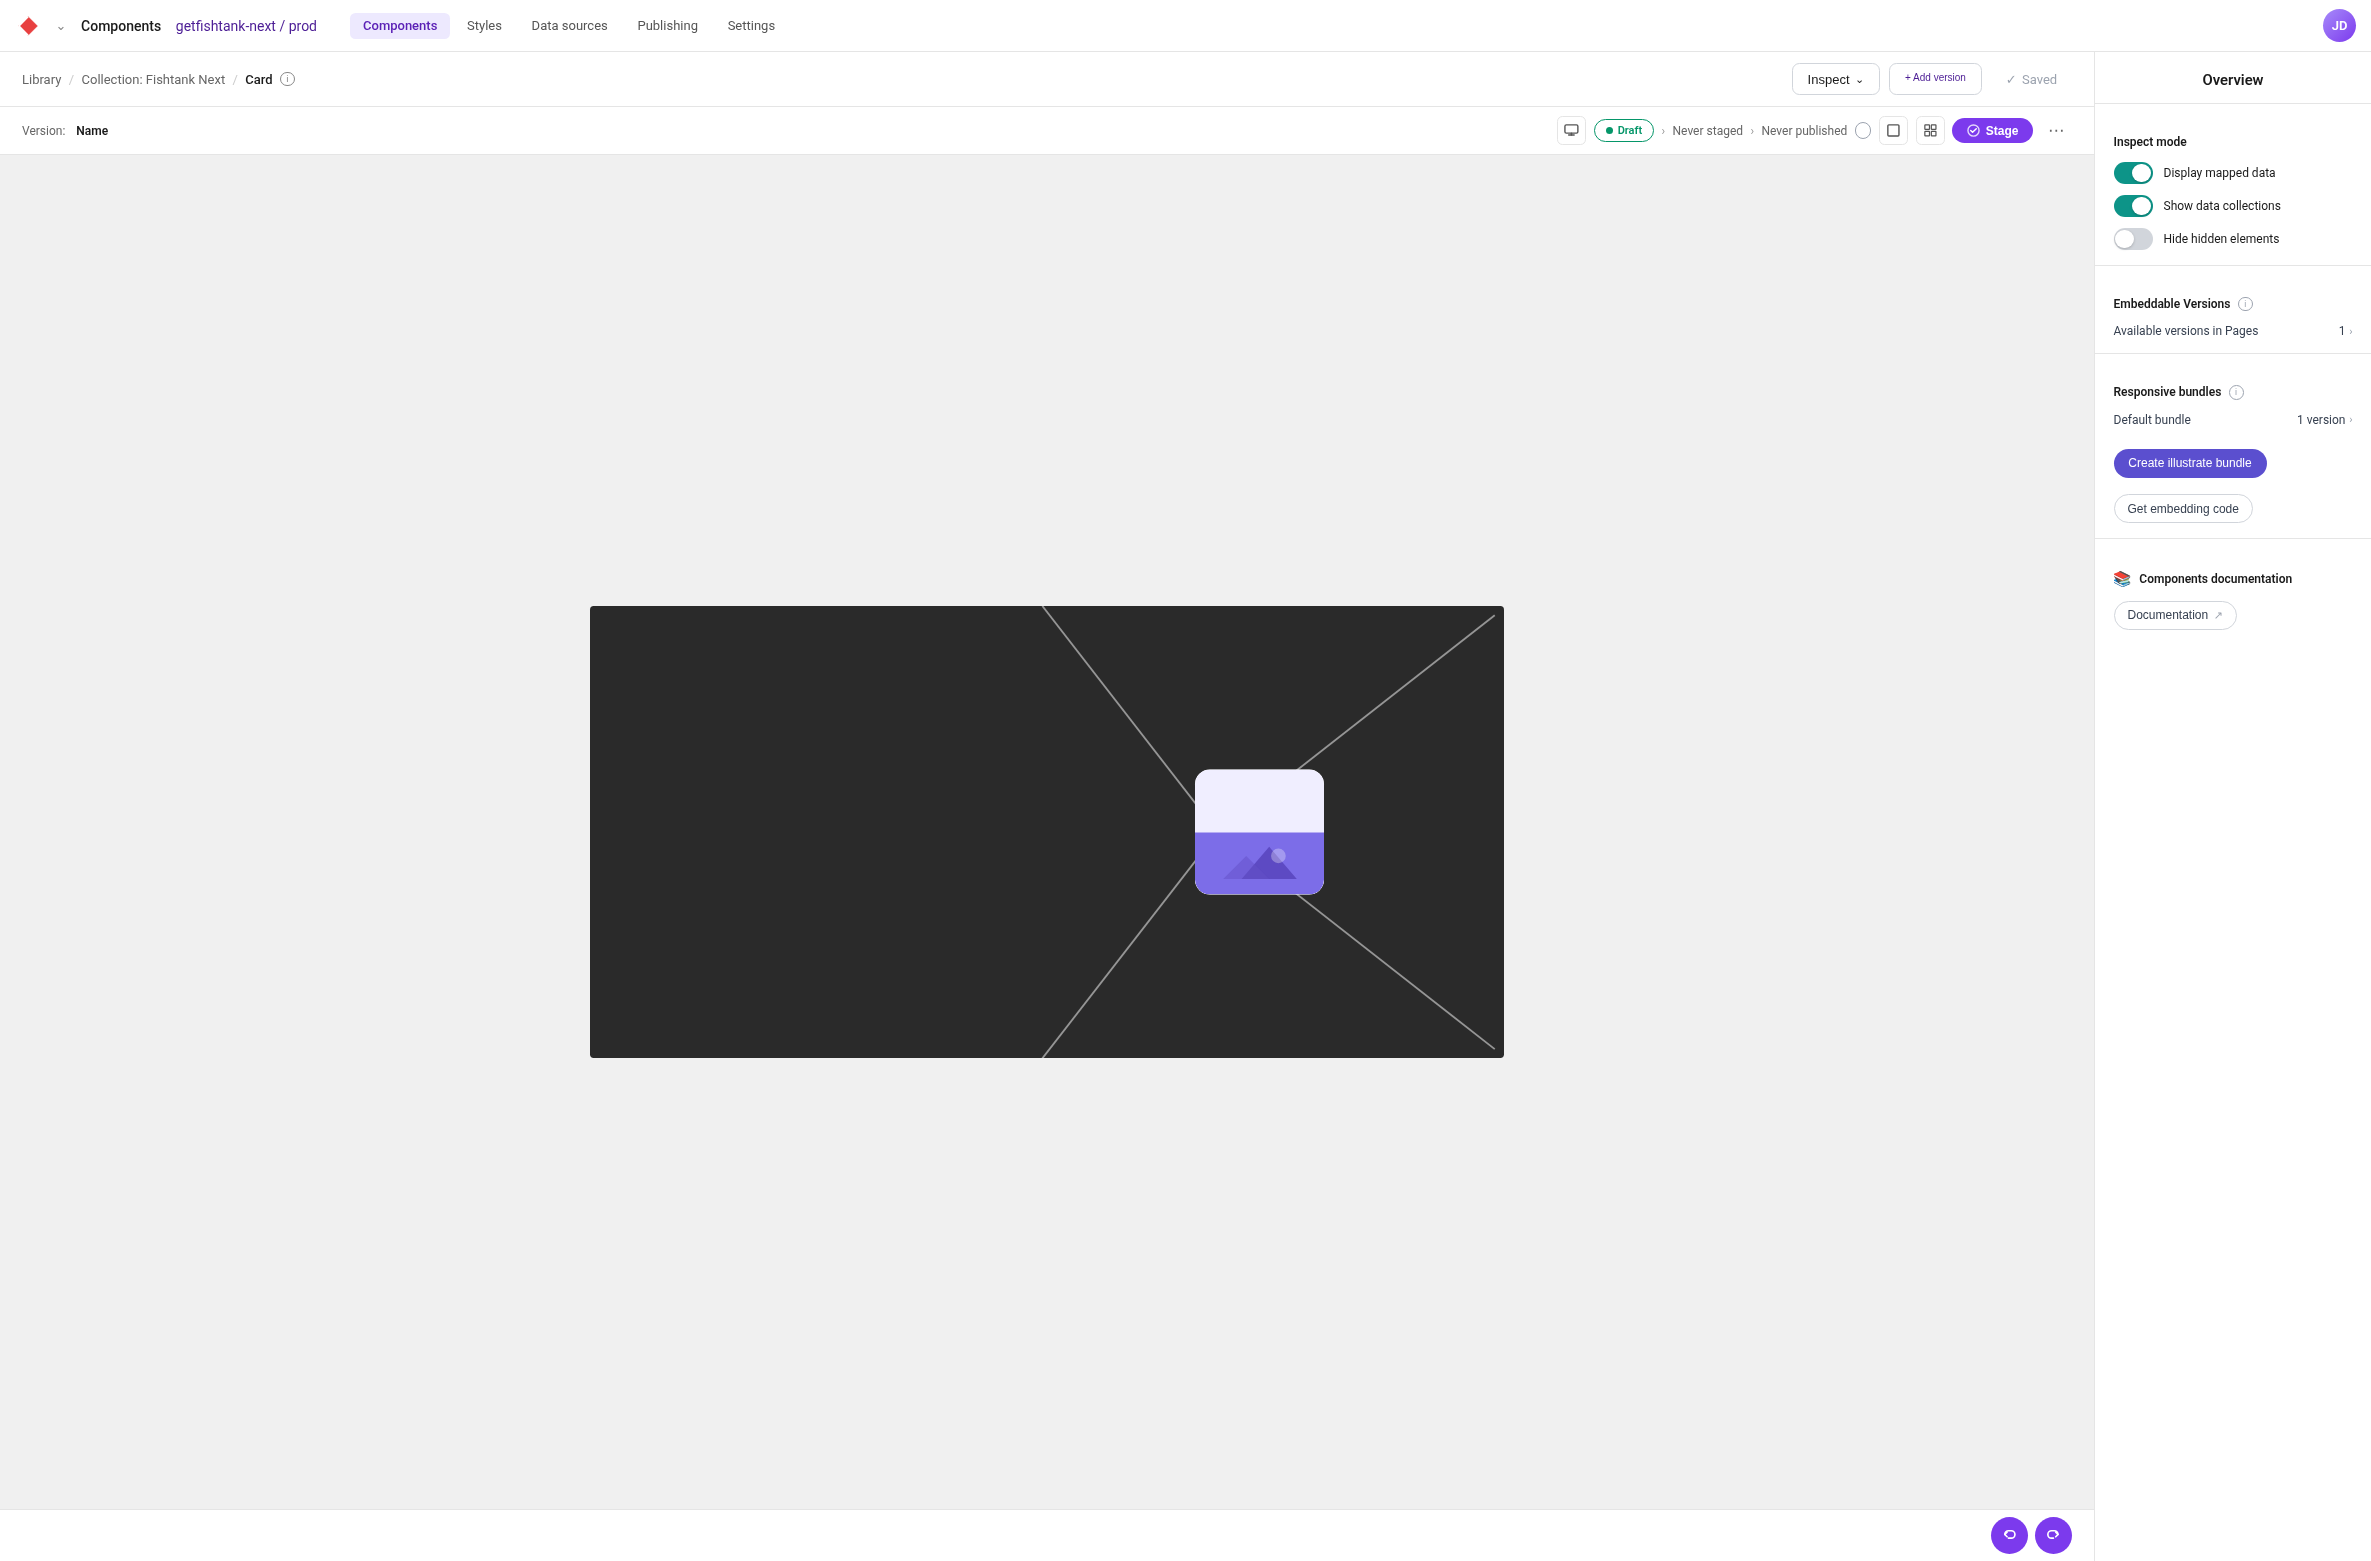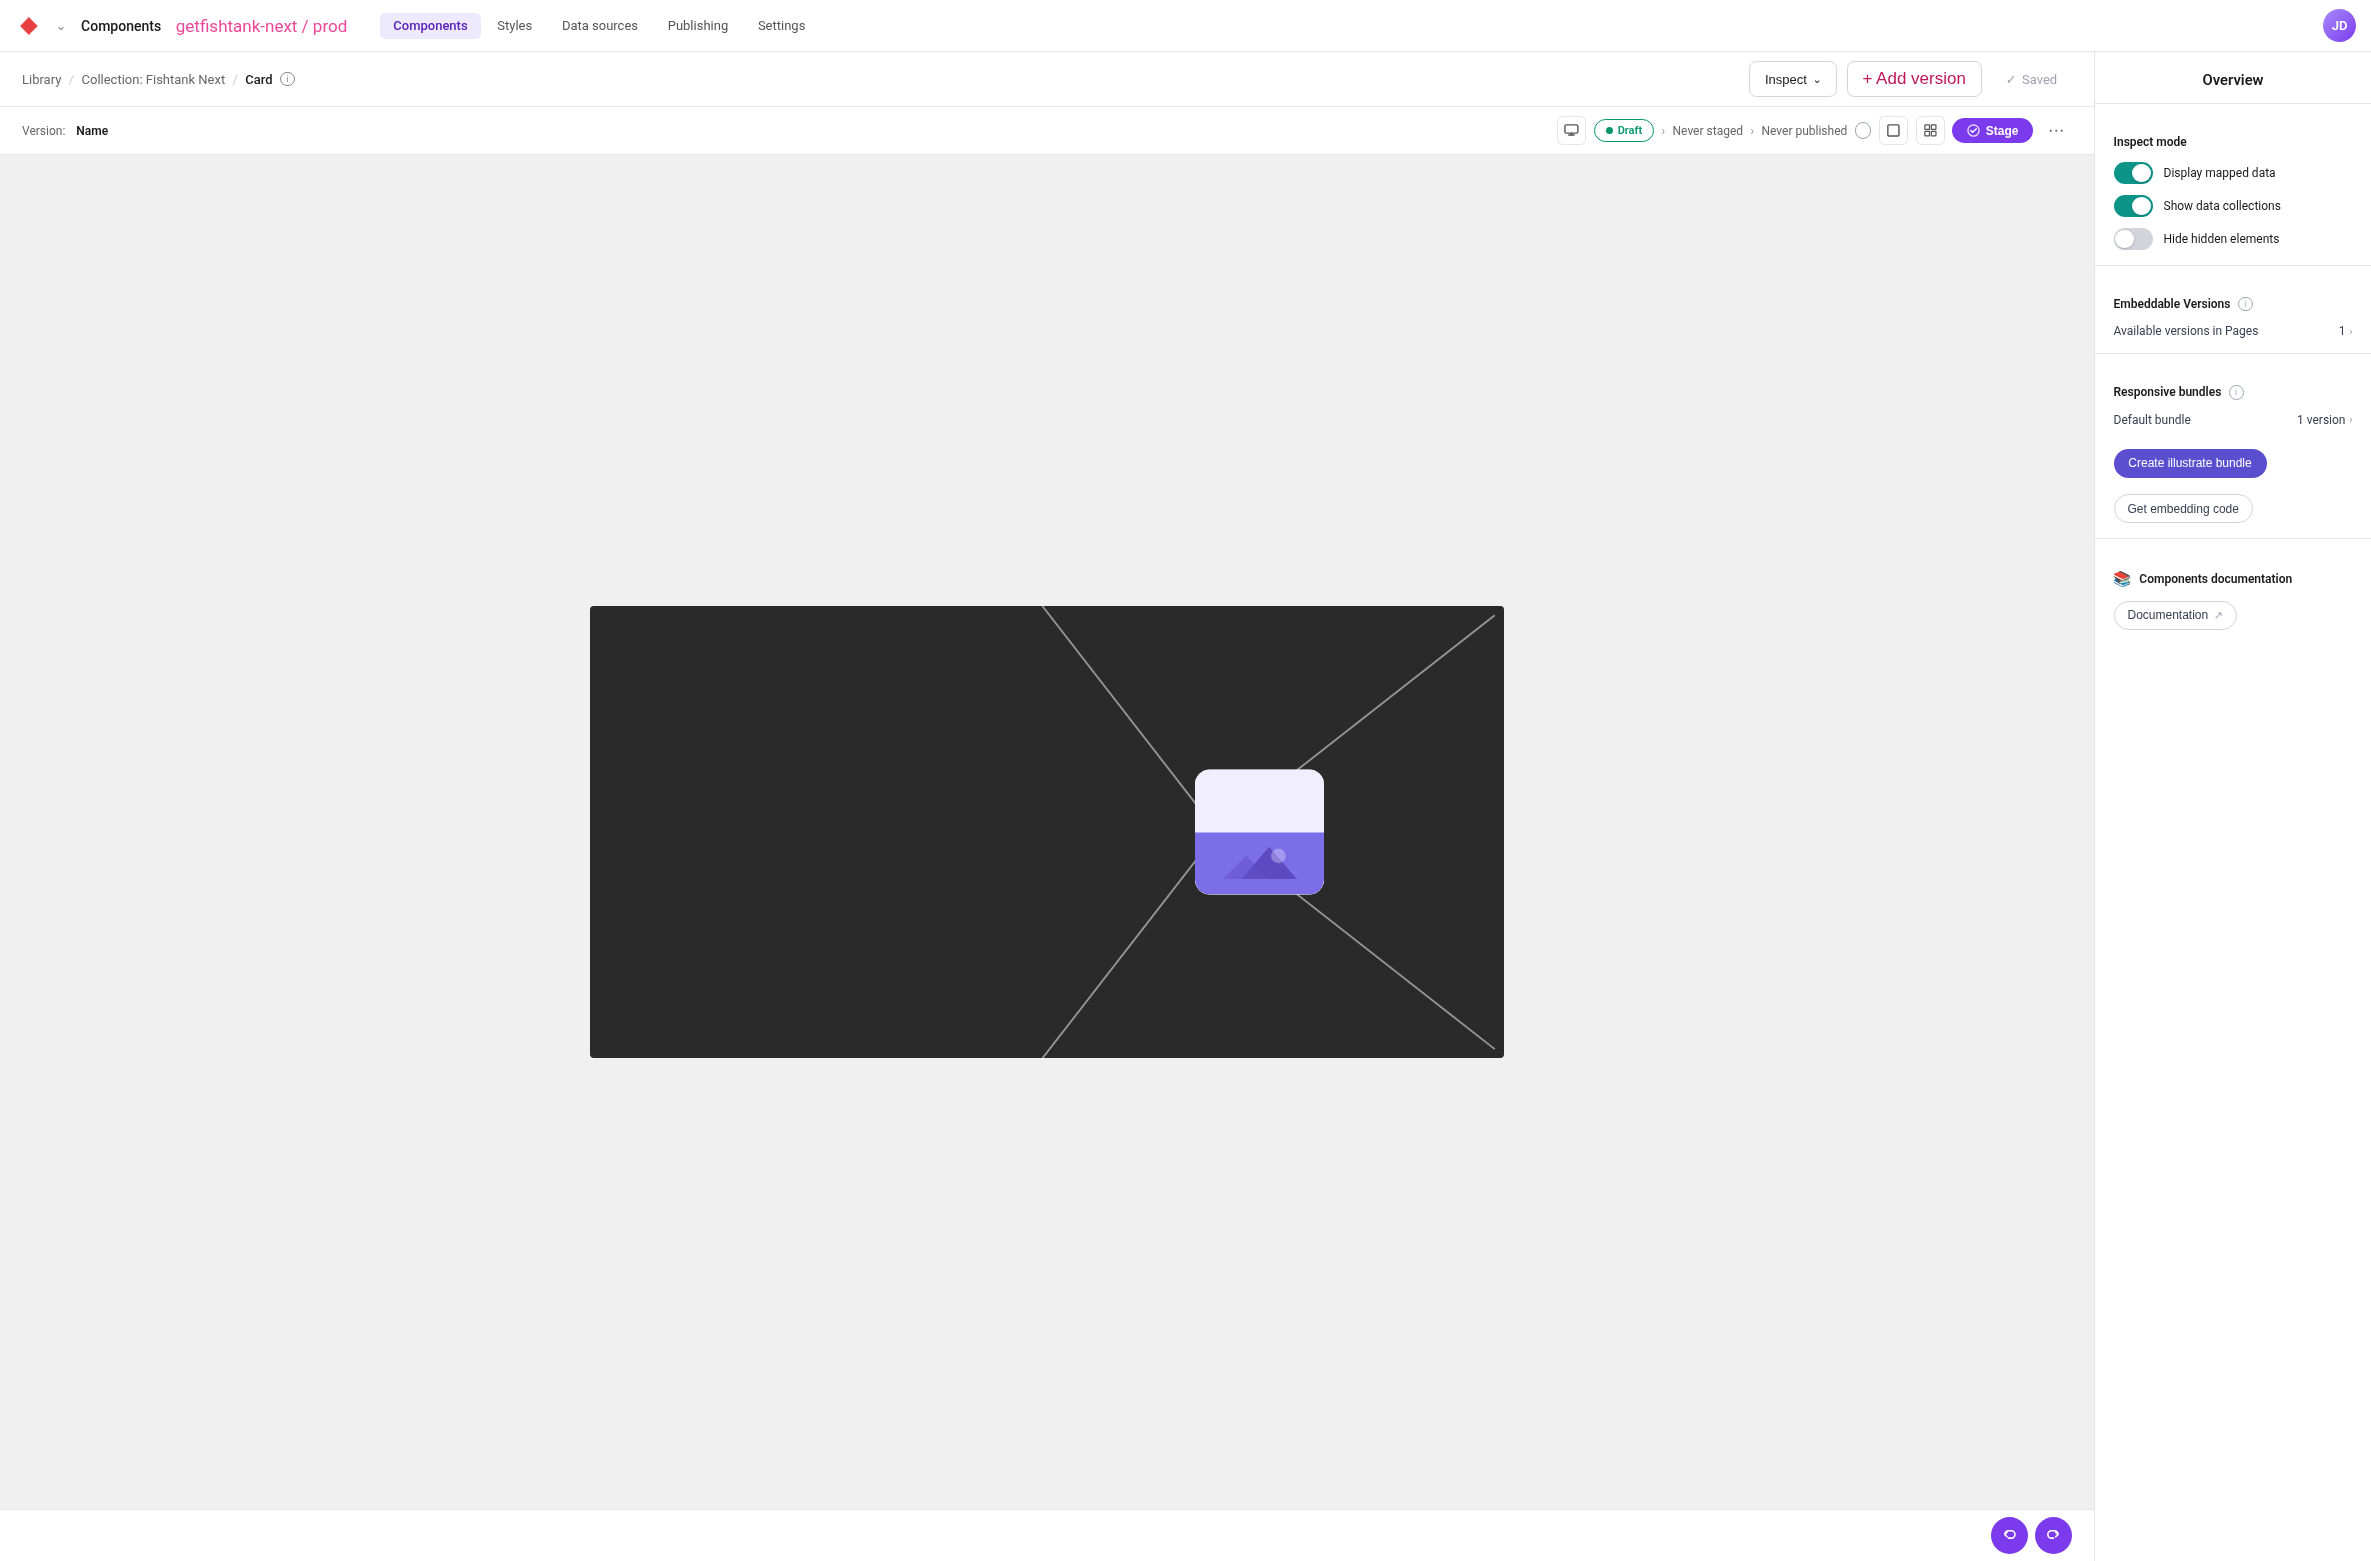--- a/index.html
+++ b/index.html
@@ -8,21 +8,21 @@
     
     .top-nav {
       display: flex; align-items: center; height: 52px;
       background: #fff; border-bottom: 0.9px solid #e5e5e5;
       padding: 0 14.8px; gap: 11px; position: relative; z-index: 10;
     }
     .nav-logo { width: 26px; height: 26px; display: flex; align-items: center; justify-content: center; }
     .nav-logo svg { width: 26px; height: 26px; }
     .nav-chevron { color: #888; font-size: 13px; cursor: pointer; padding: 3.7px; }
     .nav-breadcrumb { font-size: 14px; font-weight: 500; color: #1a1a1a; margin-right: 3.7px; }
-    .nav-project { font-size: 17px; color: #ec4899; }
+    .nav-project { font-size: 14px; color: #4c1d95; }
     .nav-tabs { display: flex; align-items: center; gap: 3.7px; margin-left: 22px; }
     .nav-tab { padding: 5.5px 13px; font-size: 13px; border-radius: 5.5px; cursor: pointer; color: #555; }
     .nav-tab.active { background: #ede9fe; color: #5b21b6; font-weight: 500; }
     .nav-spacer { flex: 1; }
     .avatar-placeholder { width: 33px; height: 33px; border-radius: 50%; background: linear-gradient(135deg, #a78bfa, #7c3aed); display: flex; align-items: center; justify-content: center; color: #fff; font-size: 13px; font-weight: 600; }
 
     
     .main-layout { display: flex; height: calc(100vh - 52px); }
 
     
@@ -37,23 +37,23 @@
     .breadcrumb-sep { color: #ccc; font-size: 13px; }
     .breadcrumb-current { font-size: 13px; color: #1a1a1a; font-weight: 500; }
     .breadcrumb-info { width: 14.8px; height: 14.8px; border-radius: 50%; border: 1.4px solid #888; display: flex; align-items: center; justify-content: center; font-size: 9.2px; color: #888; cursor: pointer; }
     .breadcrumb-actions { margin-left: auto; display: flex; gap: 9.2px; }
     .btn-inspect {
       display: flex; align-items: center; gap: 5.5px;
       padding: 7.4px 14.8px; border: 1.4px solid #d1d5db; border-radius: 7.4px;
       background: #fff; font-size: 13px; cursor: pointer; color: #1a1a1a; font-weight: 500;
     }
     .btn-add-version {
-      display: flex; align-items: flex-end; gap: 5.5px;
+      display: flex; align-items: flex-start; gap: 5.5px;
       padding: 7.4px 14.8px; border: 1.4px solid #d1d5db; border-radius: 7.4px;
-      background: #fff; font-size: 17px; cursor: pointer; color: #be185d; font-weight: 500;
+      background: #fff; font-size: 10px; cursor: pointer; color: #4c1d95; font-weight: 500;
     }
     .btn-saved { display: flex; align-items: center; gap: 5.5px; padding: 7.4px 14.8px; font-size: 13px; color: #9ca3af; cursor: default; }
 
     
     .version-bar {
       display: flex; align-items: center; padding: 0 22px; height: 48px;
       background: #fff; border-bottom: 0.9px solid #e5e5e5; gap: 11px;
     }
     .version-label { font-size: 12px; color: #666; }
     .version-name { font-weight: 600; font-size: 12px; }

